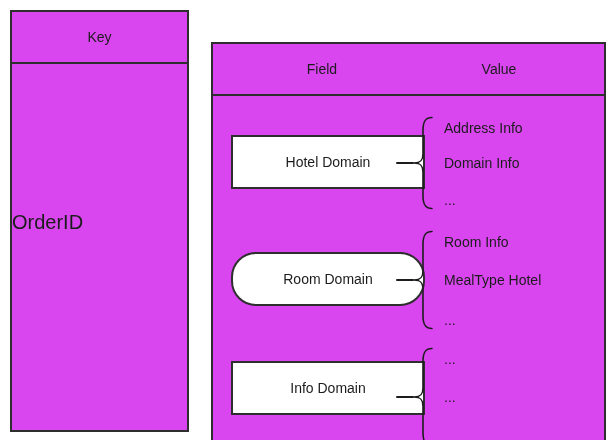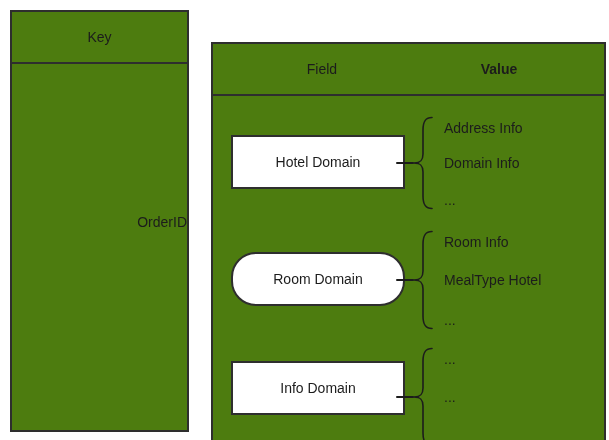--- a/index.html
+++ b/index.html
@@ -4,35 +4,35 @@
 <style>
   html,body{margin:0;padding:0;background:#ffffff;}
   .canvas{
     position:relative;width:609px;height:440px;overflow:hidden;
     background:var(--bg,#ffffff);
     font-family:"Liberation Sans",sans-serif;
     color:var(--text,#1c1c1c);
     -webkit-font-smoothing:antialiased;
   }
   .panel{
-    position:absolute;top:10px;height:422px;background:#4d7c0f;
+    position:absolute;top:10px;height:422px;background:#d946ef;
     border:2px solid var(--border,#2e2e2e);box-sizing:border-box;
   }
   .panel.left{left:10px;width:179px;}
   .panel.right{left:211px;width:395px;margin-top:32px;}
   .panel-header{position:relative;height:50px;border-bottom:2px solid var(--border,#2e2e2e);}
   .header-label{position:absolute;top:0;line-height:50px;font-size:14px;text-align:center;white-space:nowrap;}
   .key-h{left:0;right:0;}
   .field-h{left:59px;width:100px;}
-  .value-h{left:236px;width:100px;font-weight:bold;}
+  .value-h{left:236px;width:100px;}
   .key-body{position:relative;height:366px;}
-  .key-value{position:absolute;top:148px;left:0;right:0;height:20px;line-height:20px;text-align:right;font-size:14px;}
+  .key-value{position:absolute;top:148px;left:0;right:0;height:20px;line-height:20px;text-align:left;font-size:20px;}
   .groups{position:absolute;left:0;top:0;right:0;bottom:0;}
   .domain-box{
-    position:absolute;left:18px;width:174px;height:54px;
+    position:absolute;left:18px;width:194px;height:54px;
     border:2px solid var(--border,#2e2e2e);box-sizing:border-box;background:#ffffff;
     display:flex;align-items:center;justify-content:center;
   }
   .domain-label{font-size:14px;white-space:nowrap;}
   .connector{position:absolute;left:183px;width:18px;height:2px;background:var(--text,#1c1c1c);border-radius:1px;}
   .brace{position:absolute;left:197px;display:block;}
   .value-label{position:absolute;left:231px;height:20px;line-height:20px;font-size:14px;white-space:nowrap;}
 </style>
 </head>
 <body>

